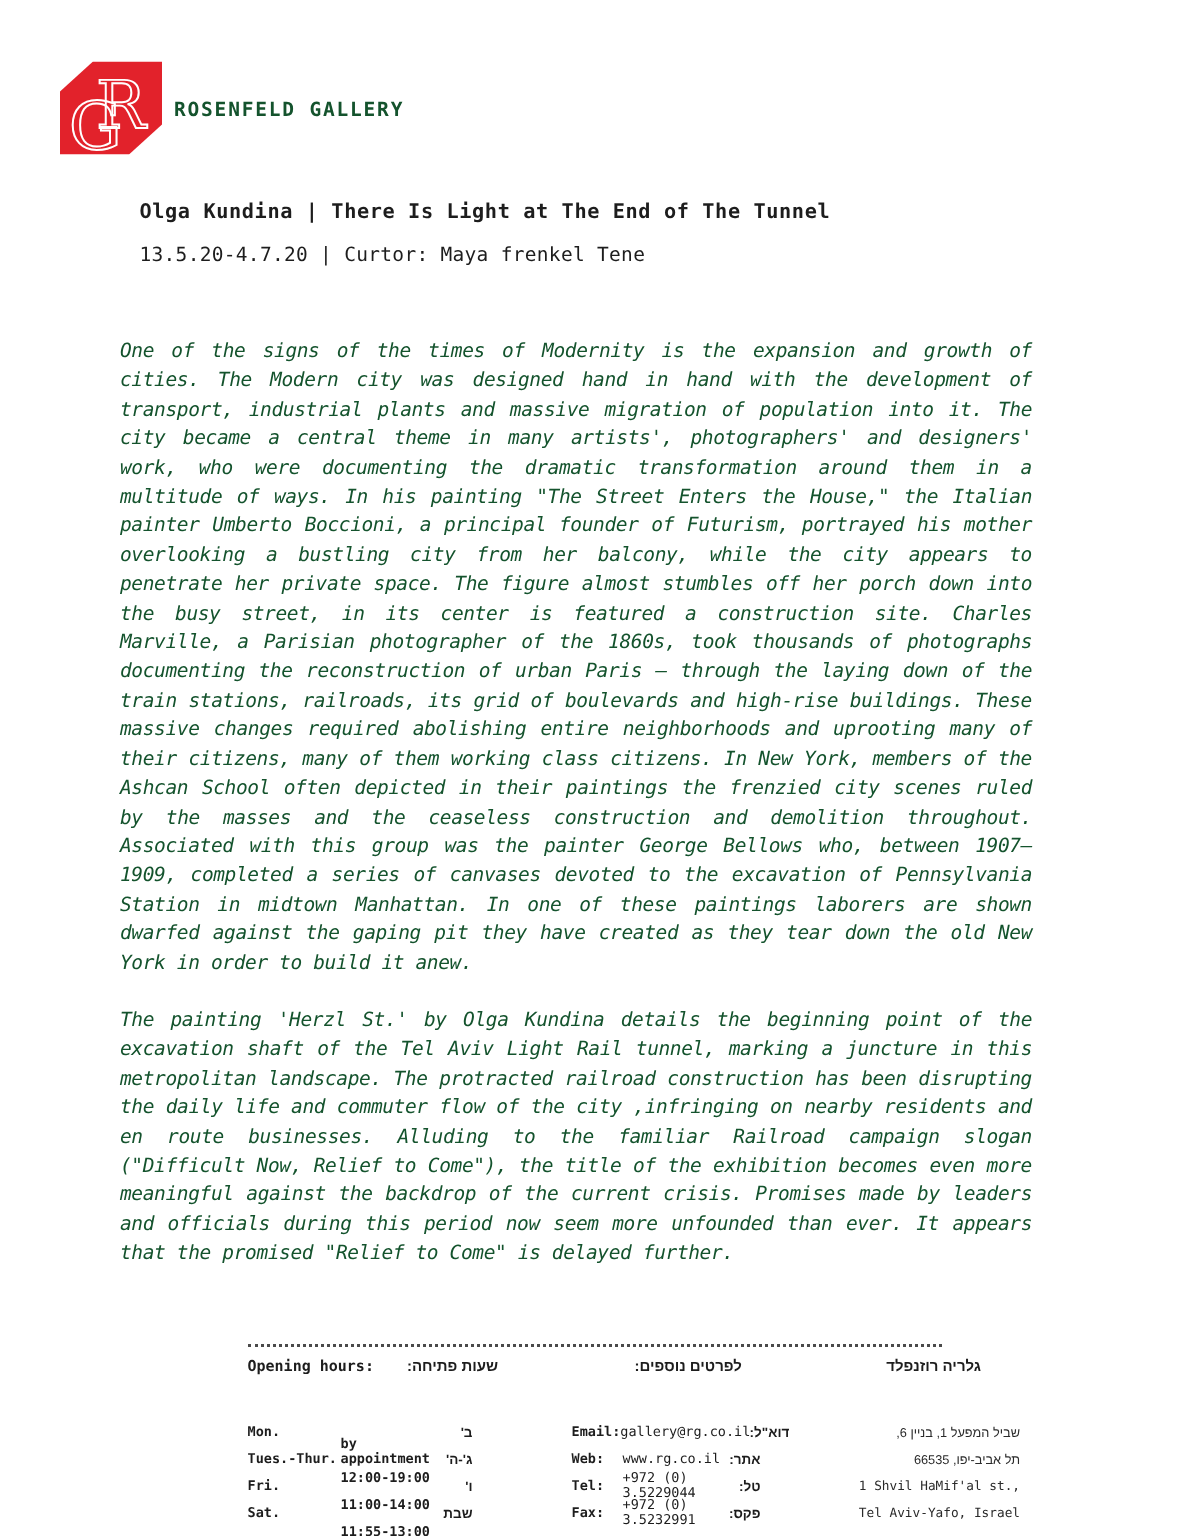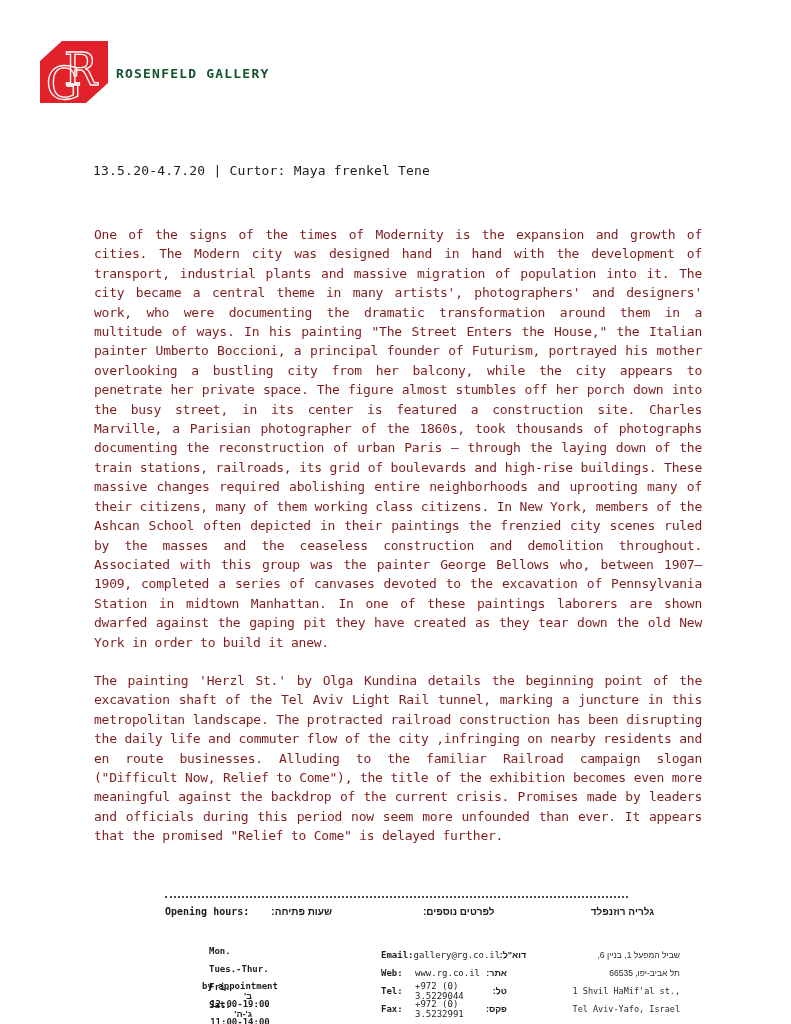--- a/index.html
+++ b/index.html
@@ -17,35 +17,36 @@
   .title {
     position:absolute; left:93px; top:133px; width:640px;
     font-size:13.5px; font-weight:bold; letter-spacing:0.4px; white-space:nowrap;
   }
   .subtitle {
     position:absolute; left:93px; top:163px; width:640px;
     font-size:13px; letter-spacing:0.2px; white-space:nowrap;
   }
   
   .body-text {
-    position:absolute; left:94px; top:225px; width:608px;
+    position:absolute; left:80px; top:225px; width:608px;
     font-size:13px; line-height:19.4px; text-align:justify; letter-spacing:-0.25px;
-    color:#7f1d1d;
+    color:#14532d;
+    font-style:italic;
   }
   .body-text p { margin:0 0 19px 0; }
   
   .divider { position:absolute; left:165px; top:896px; width:463px; height:0; border-top:2px dotted #4a4a4a; }
   .f-head { position:absolute; top:906px; font-size:10px; font-weight:bold; white-space:nowrap; }
   .fh-hours { left:165px; }
   .fh-hours .gap { display:inline-block; width:22px; }
   .fh-details { left:423px; }
   .fh-gallery { left:544px; width:110px; text-align:right; }
   .he { font-family:Liberation Sans, sans-serif; }
   .hours { position:absolute; left:165px; top:946px; width:150px; font-size:9px; font-weight:bold; }
-  .hours .row { display:flex; height:18px; align-items:center;flex-direction:column; }
+  .hours .row { display:flex; height:18px; align-items:center; }
   .hours .d { width:62px; }
   .hours .t { flex:1; text-align:left;margin-top:25px; }
   .hours .h { min-width:24px; text-align:right; }
   .contacts { position:absolute; left:357px; top:946px; width:150px; font-size:9px; }
   .contacts .row { display:flex; height:18px; align-items:center; }
   .contacts .l { width:34px; font-weight:bold;padding-left:24px; }
   .contacts .v { flex:1; text-align:left; }
   .contacts .hl { min-width:26px; text-align:right; font-weight:bold; }
   .address { position:absolute; left:560px; top:946px; width:120px; font-size:8.5px; line-height:18px; text-align:right; color:#2a2a2a; }
   .address div { white-space:nowrap; }
@@ -57,20 +58,21 @@
 
   <div class="logo">
     <svg width="68" height="62" viewBox="0 0 68 62">
       <polygon points="22,0 68,0 68,42 46,62 0,62 0,20" fill="#e2222b"></polygon>
       <text x="24" y="44" font-family="DejaVu Serif, serif" font-size="44" fill="none" stroke="#ffffff" stroke-width="1.3">R</text>
       <text x="6" y="58" font-family="DejaVu Serif, serif" font-size="44" fill="none" stroke="#ffffff" stroke-width="1.3">G</text>
     </svg>
   </div>
   <div class="wordmark">ROSENFELD GALLERY</div>
 
+  <div class="title">Olga Kundina | There Is Light at The End of The Tunnel</div>
   <div class="subtitle">13.5.20-4.7.20 | Curtor: Maya frenkel Tene</div>
 
   <div class="body-text">
     <p>One of the signs of the times of Modernity is the expansion and growth of cities. The Modern city was designed hand in hand with the development of transport, industrial plants and massive migration of population into it. The city became a central theme in many artists', photographers' and designers' work, who were documenting the dramatic transformation around them in a multitude of ways. In his painting "The Street Enters the House," the Italian painter Umberto Boccioni, a principal founder of Futurism, portrayed his mother overlooking a bustling city from her balcony, while the city appears to penetrate her private space. The figure almost stumbles off her porch down into the busy street, in its center is featured a construction site. Charles Marville, a Parisian photographer of the 1860s, took thousands of photographs documenting the reconstruction of urban Paris – through the laying down of the train stations, railroads, its grid of boulevards and high-rise buildings. These massive changes required abolishing entire neighborhoods and uprooting many of their citizens, many of them working class citizens. In New York, members of the Ashcan School often depicted in their paintings the frenzied city scenes ruled by the masses and the ceaseless construction and demolition throughout. Associated with this group was the painter George Bellows who, between 1907–1909, completed a series of canvases devoted to the excavation of Pennsylvania Station in midtown Manhattan. In one of these paintings laborers are shown dwarfed against the gaping pit they have created as they tear down the old New York in order to build it anew.</p>
     <p>The painting 'Herzl St.' by Olga Kundina details the beginning point of the excavation shaft of the Tel Aviv Light Rail tunnel, marking a juncture in this metropolitan landscape. The protracted railroad construction has been disrupting the daily life and commuter flow of the city ,infringing on nearby residents and en route businesses. Alluding to the familiar Railroad campaign slogan ("Difficult Now, Relief to Come"), the title of the exhibition becomes even more meaningful against the backdrop of the current crisis. Promises made by leaders and officials during this period now seem more unfounded than ever. It appears that the promised "Relief to Come" is delayed further.</p>
   </div>
 
   <div class="divider"></div>
 
   <div class="f-head fh-hours">

